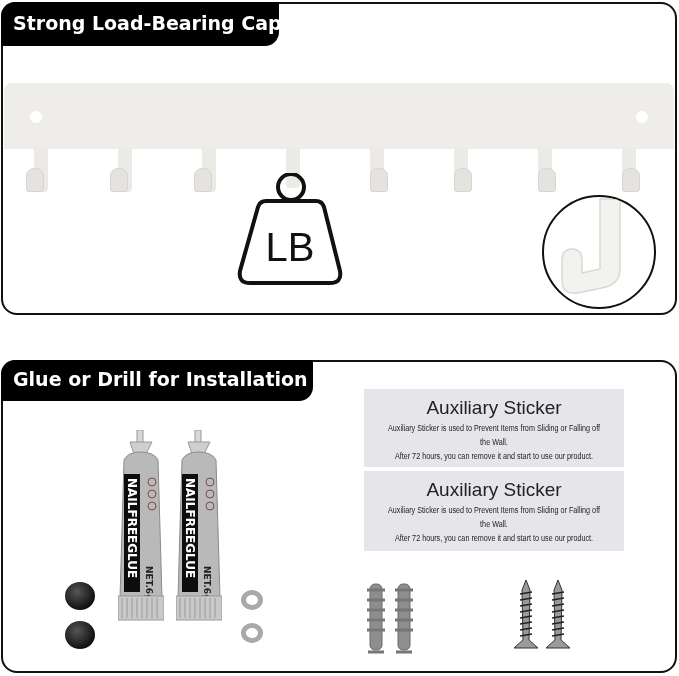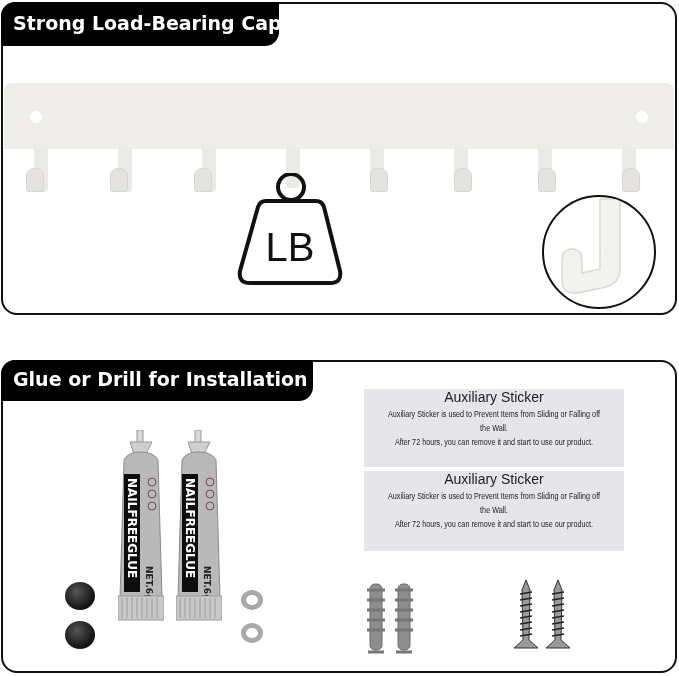--- a/index.html
+++ b/index.html
@@ -13,21 +13,21 @@
   #tab-bottom{width:312px;height:41px;line-height:38px;}
   
   .rack{position:absolute;left:4px;top:83px;width:670px;height:66px;background:#eeedea;border-radius:8px 8px 0 0;}
   .hole{position:absolute;width:12px;height:12px;background:#fff;border-radius:50%;top:28px;}
   .hook{position:absolute;top:148px;width:14px;height:44px;background:#ebeae6;border-radius:0 0 4px 4px;}
   .hook .lip{position:absolute;bottom:0;width:16px;height:22px;background:#e4e3df;border-radius:8px 8px 3px 3px;border:1px solid #d6d5d0;}
   .weight{position:absolute;left:236px;top:173px;}
   .zoom-circle{position:absolute;left:542px;top:195px;width:110px;height:110px;border:2px solid #111;border-radius:50%;background:#fff;overflow:hidden;}
   
   .sticker{position:absolute;left:364px;width:260px;background:#e6e6ea;text-align:center;color:#222;}
-  .sticker .st-title{font-family:"Liberation Sans",sans-serif;font-size:14px;}
+  .sticker .st-title{font-family:"Liberation Sans",sans-serif;font-size:19px;margin-top:8px;}
   .sticker .st-body{font-family:"Liberation Sans",sans-serif;font-size:8.4px;line-height:14px;margin-top:2px;transform:scaleX(0.86);transform-origin:center;}
   #sticker-1{top:389px;height:78px;}
   #sticker-2{top:471px;height:80px;}
   
   .tube{position:absolute;top:430px;width:44px;height:190px;}
   .knob{position:absolute;width:30px;height:28px;background:radial-gradient(circle at 40% 35%,#555,#111 70%);border-radius:50%;}
   .washer{position:absolute;width:22px;height:20px;border-radius:50%;background:#fff;border:5px solid #a9a9a9;box-sizing:border-box;}
 </style>
 </head>
 <body>

